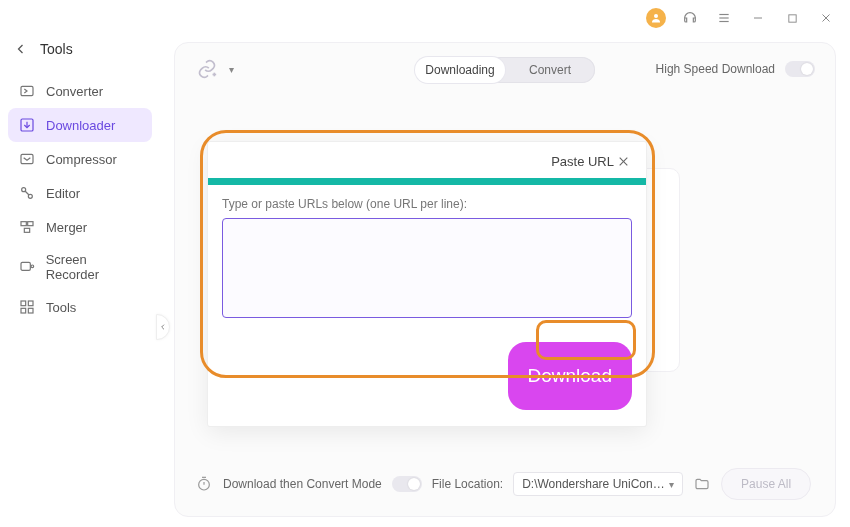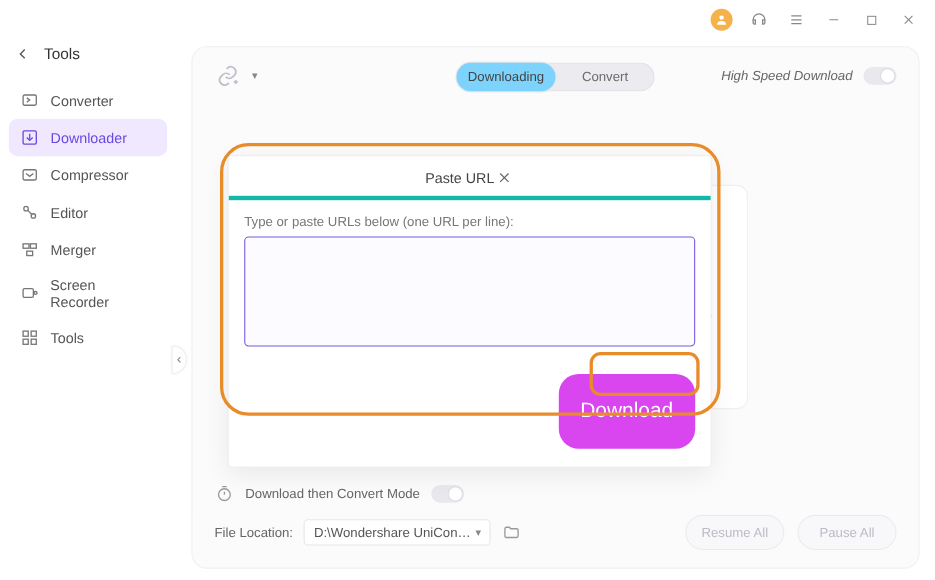--- a/index.html
+++ b/index.html
@@ -23,42 +23,42 @@
 
   .collapse-handle { position: absolute; left: 156px; top: 278px; width: 14px; height: 26px; background:#fff; border:1px solid #eee; border-radius: 0 13px 13px 0; display:flex; align-items:center; justify-content:center; color:#888; font-size:10px; cursor:pointer; box-shadow: 0 0 3px rgba(0,0,0,.05); z-index:3;}
 
   .main { flex: 1; padding: 6px 14px 10px 14px; display:flex; flex-direction:column; }
   .panel { flex:1; background: #fbfbfb; border:1px solid #f0eff3; border-radius: 14px; position: relative; display:flex; flex-direction:column; }
   .panel-top { display:flex; align-items:center; padding: 14px 20px 6px 20px; gap: 10px; }
   .addurl { width:24px; height:24px; border-radius:50%; display:flex; align-items:center; justify-content:center; color:#bbb7c6; }
   .caret { color:#888; font-size:10px; }
   .tabs { position:absolute; left:50%; top:14px; transform:translateX(-50%); width: 180px; height: 26px; background:#ecebf0; border-radius: 20px; display:flex; box-shadow: inset 0 0 0 1px #e3e2e8;}
   .tab { flex:1; display:flex; align-items:center; justify-content:center; font-size:12px; color:#6b6b6b; cursor:pointer;}
-  .tab.active { background:#7dd3fc; border-radius:20px; color:#444; box-shadow: 0 0 0 1px #e8e7ee; font-weight:500;}
-  .hsd { position:absolute; right:20px; top:18px; display:flex; align-items:center; gap:10px; font-size:12px; color:#666;font-style:italic;}
+  .tab.active { background:#ffffff; border-radius:20px; color:#444; box-shadow: 0 0 0 1px #e8e7ee; font-weight:500;}
+  .hsd { position:absolute; right:20px; top:18px; display:flex; align-items:center; gap:10px; font-size:12px; color:#666;}
   .toggle { width:30px; height:16px; background:#e9e8ee; border-radius:10px; position:relative; cursor:pointer;}
   .toggle::after { content:""; position:absolute; right:2px; top:2px; width:12px; height:12px; background:#fff; border-radius:50%; box-shadow:0 0 2px rgba(0,0,0,.15);}
 
   .midbox { position:absolute; left:50%; top:125px; transform:translateX(-50%); width:350px; background:#fff; border:1px solid #f0eff3; border-radius:10px; padding: 110px 18px 16px 18px; }
   .midtext { font-size:13px; color:#555; margin-left: 260px; white-space:nowrap;}
   .hints { margin-top: 40px; font-size:11.5px; color:#888; line-height:1.8;}
   .hintlabel { color:#888; }
 
-  .panel-bottom { margin-top:auto; padding: 10px 20px 16px 20px; display:flex; flex-direction:column; gap:10px;}
+  .panel-bottom { margin-top:auto; padding: 10px 20px 16px 20px; display:flex; flex-direction:row; gap:10px;}
   .row1 { display:flex; align-items:center; gap:10px; font-size:12px; color:#666;}
   .row1 .ticon{ width:18px;height:18px; display:flex; align-items:center; justify-content:center; color:#999;}
   .row2 { display:flex; align-items:center; gap:10px; font-size:12px; color:#666;}
   .pathbox { width: 170px; height:24px; border:1px solid #e6e5ea; border-radius:4px; background:#fff; display:flex; align-items:center; justify-content:space-between; padding:0 8px; color:#555;}
   .foldericon{ width:18px;height:18px; display:flex; align-items:center; justify-content:center; color:#999; cursor:pointer;}
   .btns { margin-left:auto; display:flex; gap:12px;}
   .bigbtn { width:90px; height:32px; border-radius:20px; border:1px solid #eceaf0; background:#f8f7fa; color:#bdbbc6; font-size:12px; display:flex; align-items:center; justify-content:center; cursor:pointer;}
 
   
   .modal { position:absolute; left:208px; top:142px; width:438px; background:#fff; border-radius:2px; box-shadow: 0 0 0 1px #eee, 0 6px 24px rgba(0,0,0,.08); z-index:5;}
-  .modal-head { display:flex; align-items:center; justify-content:center; padding: 10px 14px 8px 14px; border-bottom:4px solid #14b8a6;}
+  .modal-head { display:flex; align-items:center; justify-content:flex-end; padding: 10px 14px 8px 14px; border-bottom:7px solid #14b8a6;}
   .modal-title { font-size:13px; color:#444;}
   .modal-close { width:18px;height:18px; color:#666; cursor:pointer; display:flex; align-items:center; justify-content:center;}
   .modal-body { padding: 12px 14px 16px 14px; }
   .modal-hint { font-size:12px; color:#777; margin-bottom:7px;}
   .urlbox { width:100%; height:100px; border:1.5px solid #7a5be0; background:#fcfbff; border-radius:4px; resize:none; outline:none; padding:8px; font-size:12px; color:#333;}
   .modal-foot { display:flex; justify-content:flex-end; padding: 4px 14px 16px 14px;}
   .dlbtn { background:#d946ef; color:#fff; font-size:19px; border:none; border-radius:18px; padding: 23px 20px; cursor:pointer;}
 
   
   .ring1 { position:absolute; left:200px; top:130px; width:455px; height:248px; border:3px solid #e88c2a; border-radius:26px; z-index:6; pointer-events:none;}
@@ -240,21 +240,20 @@
           <div class="pathbox">
             <span style="overflow:hidden; text-overflow:ellipsis; white-space:nowrap;">D:\Wondershare UniConverter 1</span>
             <span style="font-size:10px;color:#888;">▾</span>
           </div>
           <span class="foldericon">
               <svg width="16" height="16" viewBox="0 0 24 24" fill="none" stroke="#999" stroke-width="1.8">
                 <path d="M3 7a2 2 0 012-2h4l2 2h8a2 2 0 012 2v8a2 2 0 01-2 2H5a2 2 0 01-2-2z"></path>
               </svg>
             </span>
           <div class="btns">
-            <div class="bigbtn">Resume All</div>
             <div class="bigbtn">Pause All</div>
           </div>
         </div>
       </div>
     </div>
   </div>
 </div>
 
 <div class="modal">
   <div class="modal-head">

